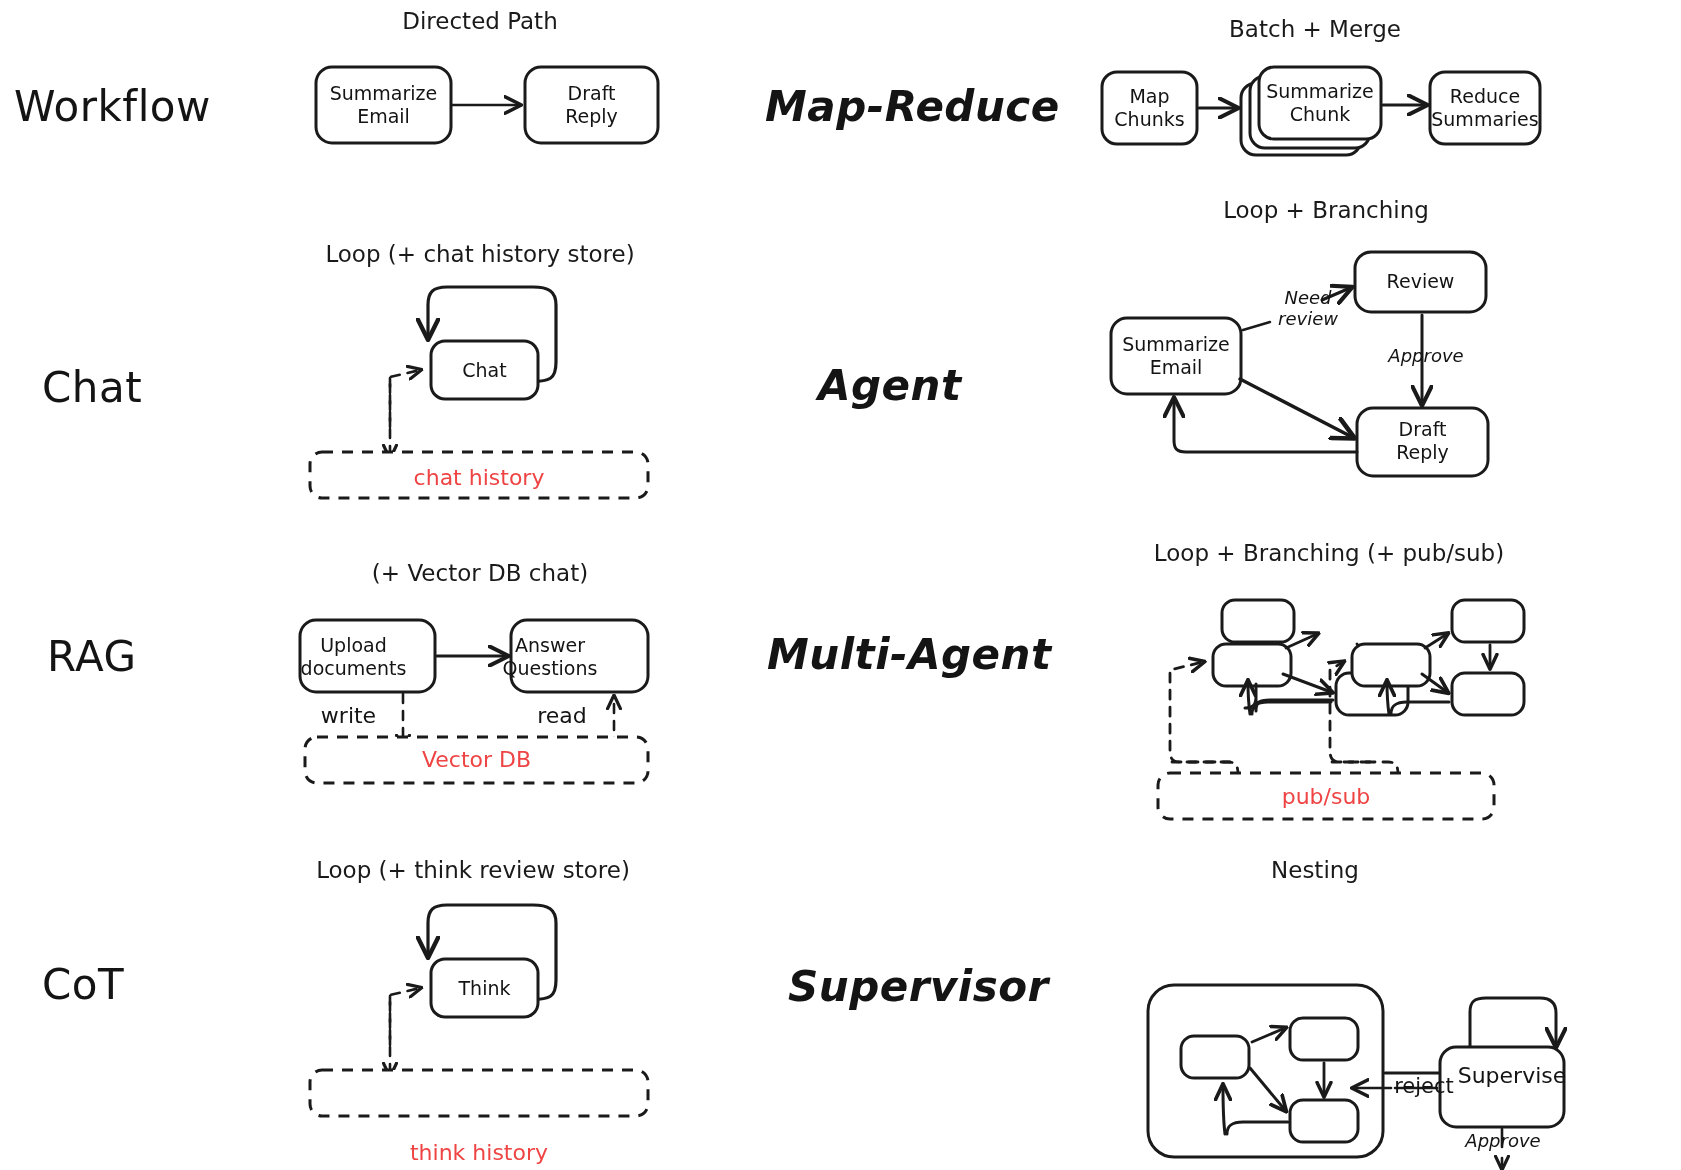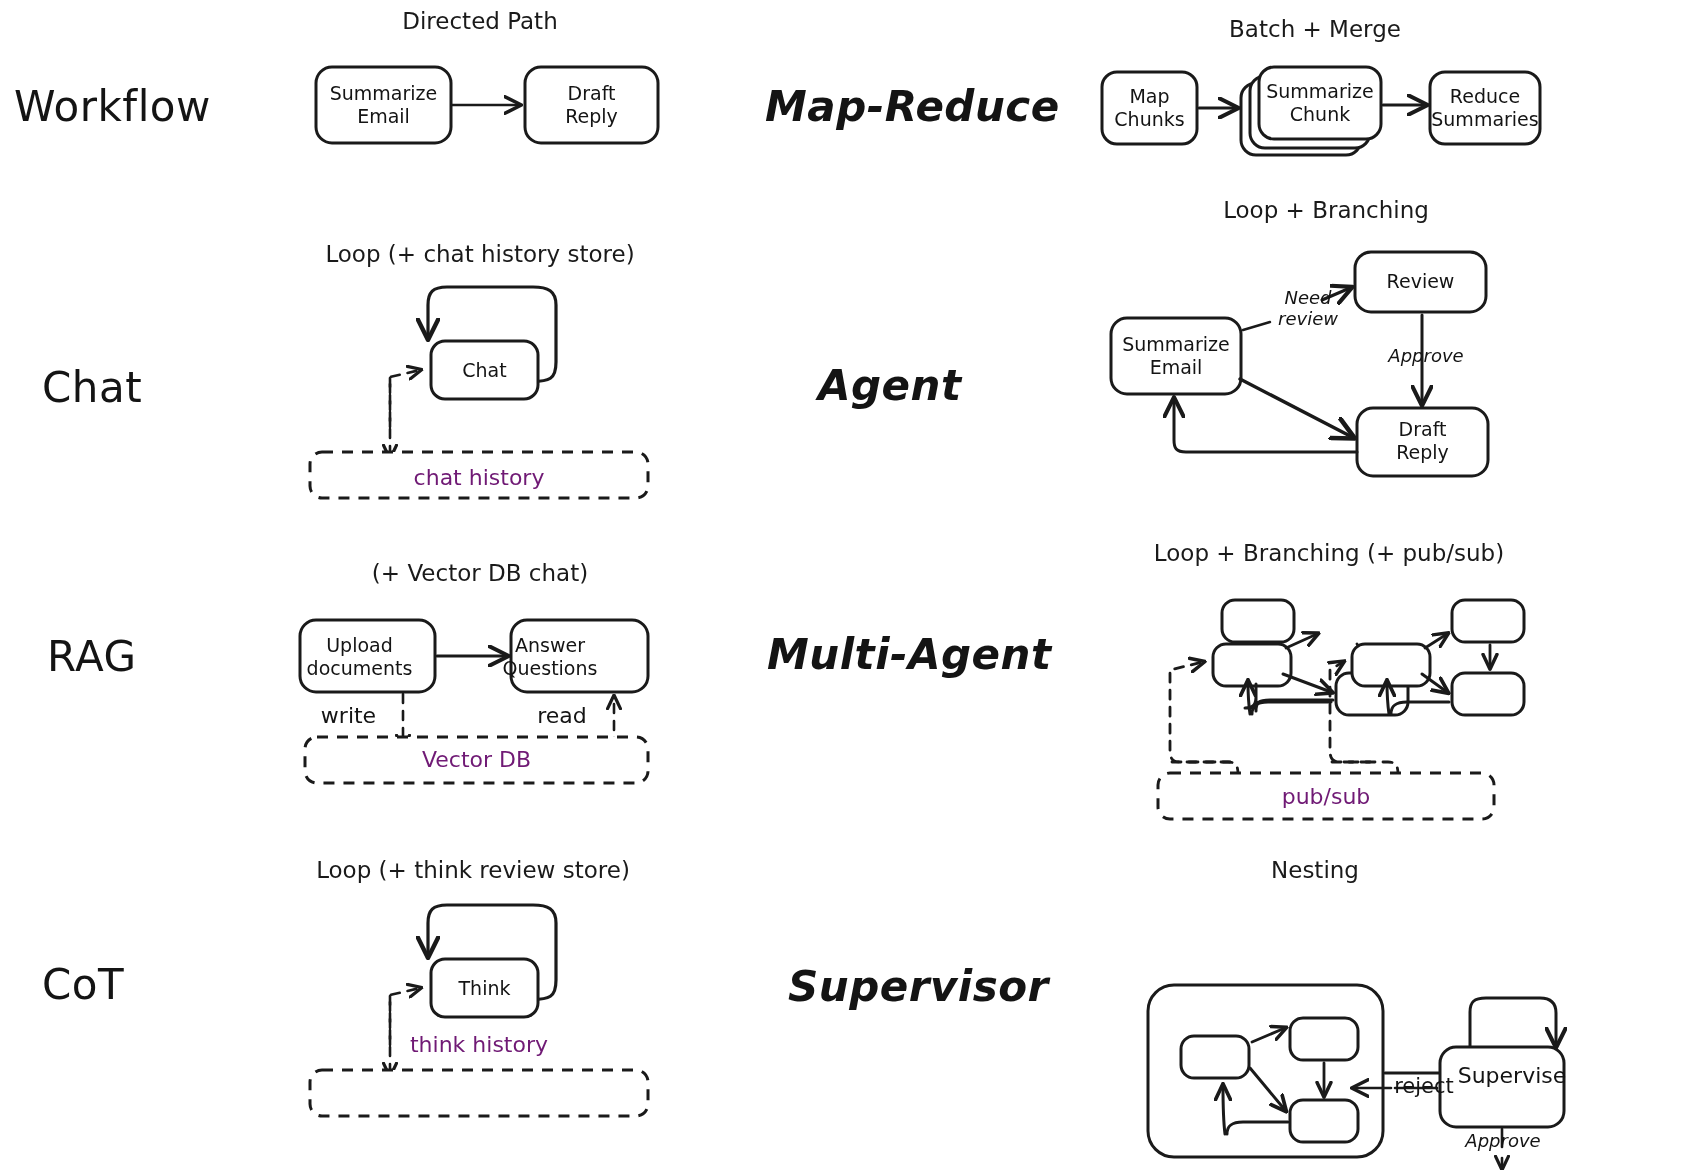--- a/index.html
+++ b/index.html
@@ -47,21 +47,21 @@
     line-height: 23px;
     color: #141414;
     text-align: center;
     white-space: pre;
     pointer-events: none;
   }
   .store-text {
     position: absolute;
     font-family: "DejaVu Sans", sans-serif;
     font-size: 22px;
-    color: #701a75;
+    color: #ef4444;
     text-align: center;
     white-space: nowrap;
   }
   .edge-label {
     position: absolute;
     font-family: "DejaVu Sans", sans-serif;
     font-size: 18px;
     color: #141414;
     white-space: pre;
     text-align: center;
@@ -240,28 +240,28 @@
 
 <div class="node-text" style="left:1111px; top:333px; width:130px;">Summarize
 Email</div>
 <div class="node-text" style="left:1355px; top:270px; width:131px;">Review</div>
 <div class="node-text" style="left:1357px; top:418px; width:131px;">Draft
 Reply</div>
 <div class="edge-label italic" style="left:1258px; top:287px; width:100px;">Need
 review</div>
 <div class="edge-label italic" style="left:1381px; top:345px; width:90px;">Approve</div>
 
-<div class="node-text" style="left:290px; top:634px; width:139px;">Upload
+<div class="node-text" style="left:284px; top:634px; width:139px;">Upload
 documents</div>
 <div class="node-text" style="left:493px; top:634px; width:114px;">Answer
 Questions</div>
 <div class="store-text" style="left:305px; top:747px; width:343px;">Vector DB</div>
 <div class="edge-label" style="left:311px; top:703px; width:75px; font-size:22px;">write</div>
 <div class="edge-label" style="left:527px; top:703px; width:70px; font-size:22px;">read</div>
 
 <div class="store-text" style="left:1158px; top:784px; width:336px;">pub/sub</div>
 
 <div class="node-text" style="left:431px; top:977px; width:107px;">Think</div>
-<div class="store-text" style="left:310px; top:1032px; width:338px;">think history</div>
+<div class="store-text" style="left:310px; top:1140px; width:338px;">think history</div>
 
 <div class="node-text" style="left:1440px; top:1064px; width:144px; font-size:22px;">Supervise</div>
 <div class="edge-label" style="left:1389px; top:1074px; width:70px; font-size:21px;">reject</div>
 <div class="edge-label italic" style="left:1457px; top:1130px; width:92px;">Approve</div>
 
 </body></html>

